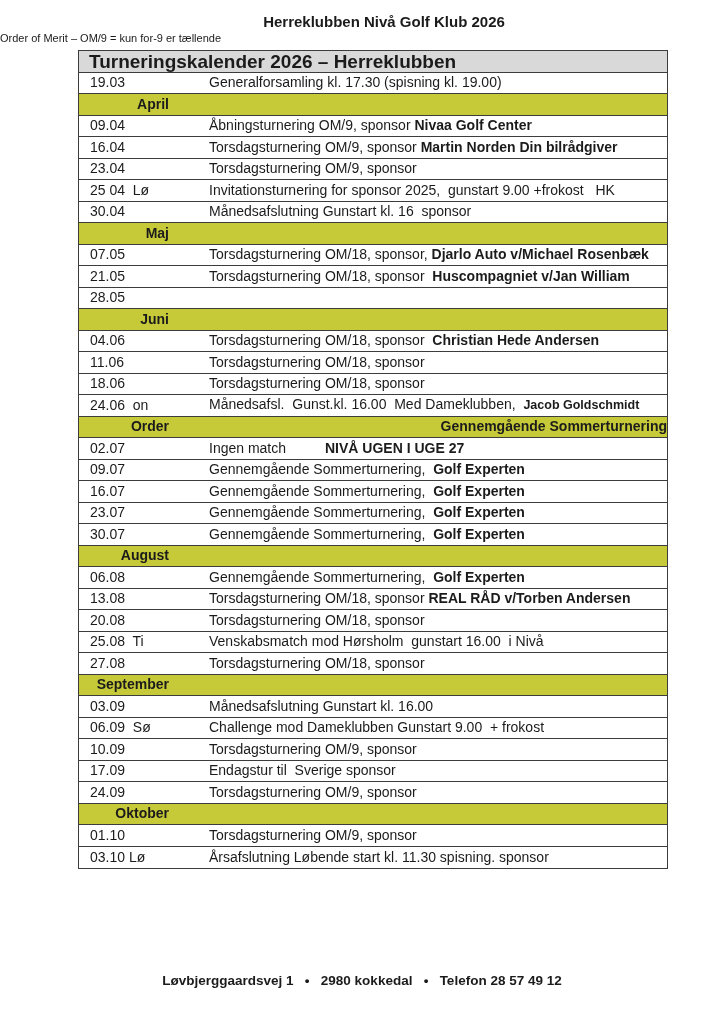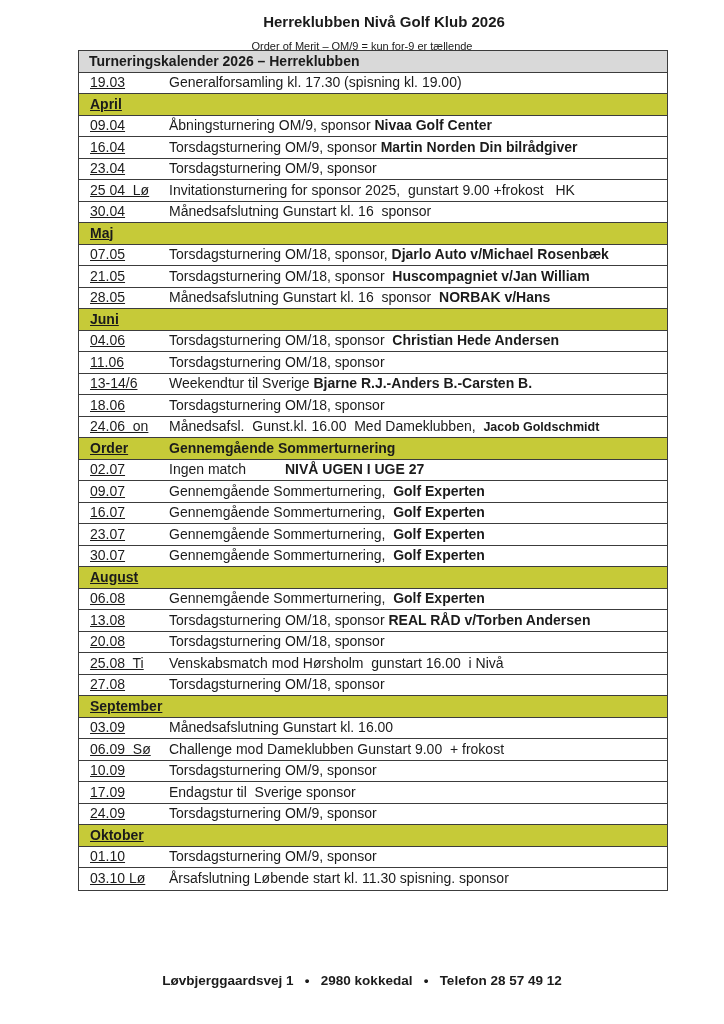--- a/index.html
+++ b/index.html
@@ -14,23 +14,22 @@
   }
   .title {
     text-align: center;
     padding-top: 13px;
     font-size: 15px;
     font-weight: 700;
     letter-spacing: 0;
     margin-left: 44px;
   }
   .subtitle {
-    text-align: center;
     font-size: 11px;
-    margin-top: 10px;
+    margin-top: 2px;
   }
   .cal-table {
     position: absolute;
     left: 78px;
     top: 50px;
     width: 590px;
     border: 1px solid var(--border-col, #3c3c3c);
     box-sizing: border-box;
   }
   .row {
@@ -39,40 +38,41 @@
     height: 21.5px;
     box-sizing: border-box;
     border-bottom: 1px solid var(--border-col, #3c3c3c);
     font-size: 14px;
     line-height: 21.5px;
   }
   .row:last-child { border-bottom: none; }
   .header-row {
     background: var(--header-bg, #d9d9d9);
     font-weight: 700;
-    font-size: 14px;
+    font-size: 19px;
     padding-left: 10px;
   }
   .month-row {
     background: var(--month-bg, #c6ca38);
     font-weight: 700;
+    text-align: right;
   }
   .cell.date {
     flex: none;
     width: 90px;
     padding-left: 11px;
     box-sizing: border-box;
     white-space: pre;
     overflow: visible;
-    text-decoration: underline;
   }
   .cell.desc {
     flex: 1;
     white-space: pre;
     overflow: hidden;
+    margin-left: 40px;
   }
   .b { font-weight: 700; }
   .sm { font-size: 12.5px; text-align: right; }
   .footer {
     position: absolute;
     left: 0;
     right: 0;
     top: 926px;
     text-align: center;
     font-weight: 700;
@@ -128,37 +128,32 @@
         <div class="row event-row">
           <span class="cell date">07.05</span>
           <span class="cell desc"><span class="">Torsdagsturnering OM/18, sponsor, </span><span class="b">Djarlo Auto v/Michael Rosenbæk</span></span>
         </div>
         <div class="row event-row">
           <span class="cell date">21.05</span>
           <span class="cell desc"><span class="">Torsdagsturnering OM/18, sponsor  </span><span class="b">Huscompagniet v/Jan William</span></span>
         </div>
         <div class="row event-row">
           <span class="cell date">28.05</span>
-          <span class="cell desc"><span class="">Månedsafslutning Gunstart kl. 16  sponsor  </span><span class="b">NORBAK v/Hans</span></span>
         </div>
         <div class="row month-row">
           <span class="cell date">Juni</span>
           <span class="cell desc"></span>
         </div>
         <div class="row event-row">
           <span class="cell date">04.06</span>
           <span class="cell desc"><span class="">Torsdagsturnering OM/18, sponsor  </span><span class="b">Christian Hede Andersen</span></span>
         </div>
         <div class="row event-row">
           <span class="cell date">11.06</span>
           <span class="cell desc"><span class="">Torsdagsturnering OM/18, sponsor</span></span>
-        </div>
-        <div class="row event-row">
-          <span class="cell date">13-14/6</span>
-          <span class="cell desc"><span class="">Weekendtur til Sverige </span><span class="b">Bjarne R.J.-Anders B.-Carsten B.</span></span>
         </div>
         <div class="row event-row">
           <span class="cell date">18.06</span>
           <span class="cell desc"><span class="">Torsdagsturnering OM/18, sponsor</span></span>
         </div>
         <div class="row event-row">
           <span class="cell date">24.06  on</span>
           <span class="cell desc"><span class="">Månedsafsl.  Gunst.kl. 16.00  Med Dameklubben,  </span><span class="b sm">Jacob Goldschmidt</span></span>
         </div>
         <div class="row month-row">

